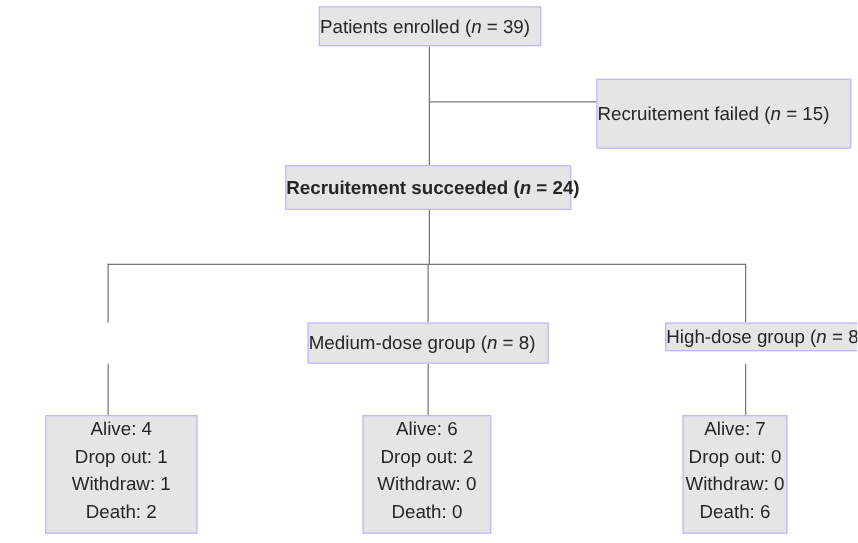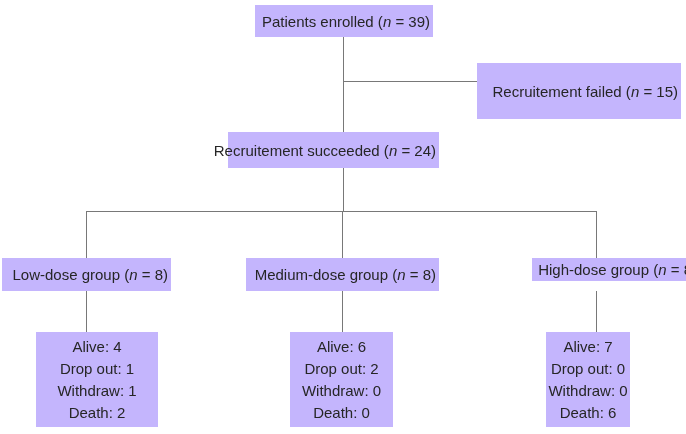--- a/index.html
+++ b/index.html
@@ -8,42 +8,42 @@
     width: 686px;
     height: 434px;
     background: #ffffff;
     font-family: "Liberation Sans", sans-serif;
     color: #262626;
     overflow: hidden;
   }
   .node {
     position: absolute;
     box-sizing: border-box;
-    border: 3px solid #c4b5fd;
-    background: #c4b5fd;
+    border: 1px solid #c4b5fd;
+    background: #e5e5e5;
     display: flex;
     align-items: center;
-    justify-content: flex-end;
+    justify-content: flex-start;
     font-size: 15px;
     text-align: center;
     white-space: nowrap;
   }
   .outcome {
     flex-direction: column;
     line-height: 22px;
   }
   .var { font-style: italic; }
   .line { position: absolute; background: #787878; }
   .vline { width: 1px; }
   .hline { height: 1px; }
 
   
   #box-enrolled  { left: 255px; top: 5px;   width: 178px; height: 32px; }
   #box-failed    { left: 477px; top: 63px;  width: 204px; height: 56px; }
-  #box-succeeded { left: 228px; top: 132px; width: 211px; height: 36px; }
+  #box-succeeded { left: 228px; top: 132px; width: 229px; height: 36px; font-weight: bold; }
   #box-low       { left: 2px;   top: 258px; width: 169px; height: 33px; }
   #box-medium    { left: 246px; top: 258px; width: 193px; height: 33px; }
   #box-high      { left: 532px; top: 258px; width: 168px; height: 23px; }
   #box-low-out   { left: 36px;  top: 332px; width: 122px; height: 95px; }
   #box-med-out   { left: 290px; top: 332px; width: 103px; height: 95px; }
   #box-high-out  { left: 546px; top: 332px; width: 84px; height: 95px; }
 
   
   #l-v1 { left: 343px; top: 37px;  height: 95px; }
   #l-h1 { left: 343px; top: 81px;  width: 134px; }
@@ -77,23 +77,20 @@
   </div>
 
   <div class="node" id="box-failed">
     <span><span>Recruitement failed (</span><span class="var">n</span><span> = 15)</span></span>
   </div>
 
   <div class="node" id="box-succeeded">
     <span><span>Recruitement succeeded (</span><span class="var">n</span><span> = 24)</span></span>
   </div>
 
-  <div class="node" id="box-low">
-    <span><span>Low-dose group (</span><span class="var">n</span><span> = 8)</span></span>
-  </div>
 
   <div class="node" id="box-medium">
     <span><span>Medium-dose group (</span><span class="var">n</span><span> = 8)</span></span>
   </div>
 
   <div class="node" id="box-high">
     <span><span>High-dose group (</span><span class="var">n</span><span> = 8)</span></span>
   </div>
 
   <div class="node outcome" id="box-low-out">

